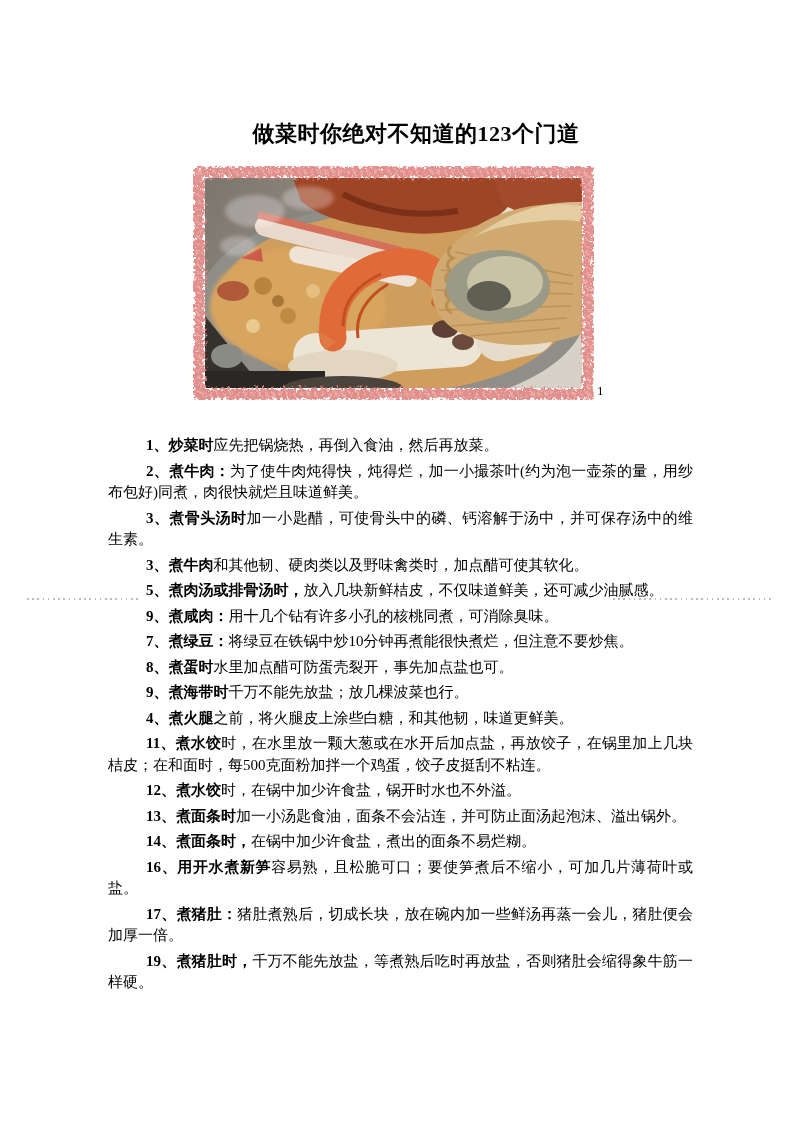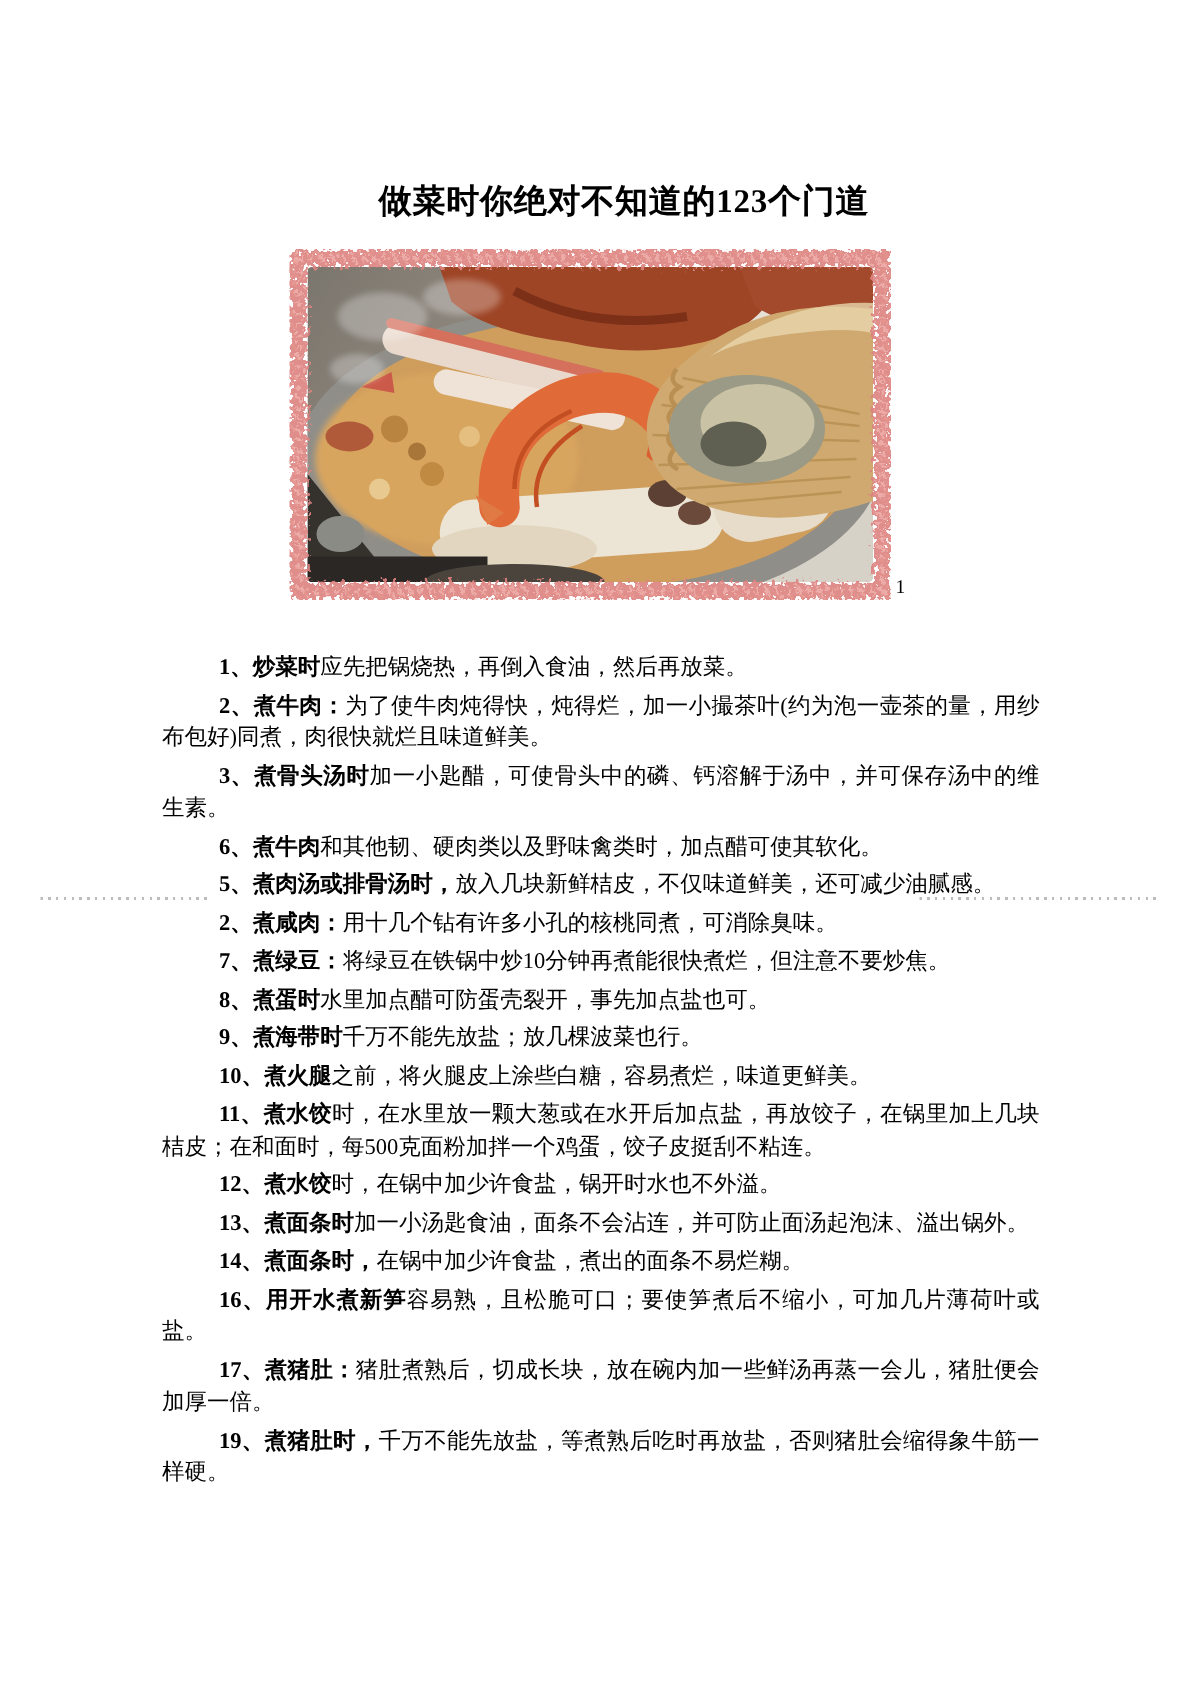--- a/index.html
+++ b/index.html
@@ -126,27 +126,27 @@
 
   <span class="pagenum">1</span>
 
   <div class="dots dots-left"></div>
   <div class="dots dots-right"></div>
 
   <div class="tips" id="tips">
       <p><span class="lead">1、炒菜时</span><span>应先把锅烧热，再倒入食油，然后再放菜。</span></p>
       <p><span class="lead">2、煮牛肉：</span><span>为了使牛肉炖得快，炖得烂，加一小撮茶叶(约为泡一壶茶的量，用纱布包好)同煮，肉很快就烂且味道鲜美。</span></p>
       <p><span class="lead">3、煮骨头汤时</span><span>加一小匙醋，可使骨头中的磷、钙溶解于汤中，并可保存汤中的维生素。</span></p>
-      <p><span class="lead">6、煮牛肉</span><span>和其他韧、硬肉类以及野味禽类时，加点醋可使其软化。</span></p>
+      <p><span class="lead">3、煮牛肉</span><span>和其他韧、硬肉类以及野味禽类时，加点醋可使其软化。</span></p>
       <p><span class="lead">5、煮肉汤或排骨汤时，</span><span>放入几块新鲜桔皮，不仅味道鲜美，还可减少油腻感。</span></p>
-      <p><span class="lead">2、煮咸肉：</span><span>用十几个钻有许多小孔的核桃同煮，可消除臭味。</span></p>
+      <p><span class="lead">9、煮咸肉：</span><span>用十几个钻有许多小孔的核桃同煮，可消除臭味。</span></p>
       <p><span class="lead">7、煮绿豆：</span><span>将绿豆在铁锅中炒10分钟再煮能很快煮烂，但注意不要炒焦。</span></p>
       <p><span class="lead">8、煮蛋时</span><span>水里加点醋可防蛋壳裂开，事先加点盐也可。</span></p>
       <p><span class="lead">9、煮海带时</span><span>千万不能先放盐；放几棵波菜也行。</span></p>
-      <p><span class="lead">10、煮火腿</span><span>之前，将火腿皮上涂些白糖，容易煮烂，味道更鲜美。</span></p>
+      <p><span class="lead">4、煮火腿</span><span>之前，将火腿皮上涂些白糖，和其他韧，味道更鲜美。</span></p>
       <p><span class="lead">11、煮水饺</span><span>时，在水里放一颗大葱或在水开后加点盐，再放饺子，在锅里加上几块桔皮；在和面时，每500克面粉加拌一个鸡蛋，饺子皮挺刮不粘连。</span></p>
       <p><span class="lead">12、煮水饺</span><span>时，在锅中加少许食盐，锅开时水也不外溢。</span></p>
       <p><span class="lead">13、煮面条时</span><span>加一小汤匙食油，面条不会沾连，并可防止面汤起泡沫、溢出锅外。</span></p>
       <p><span class="lead">14、煮面条时，</span><span>在锅中加少许食盐，煮出的面条不易烂糊。</span></p>
       <p><span class="lead">16、用开水煮新笋</span><span>容易熟，且松脆可口；要使笋煮后不缩小，可加几片薄荷叶或盐。</span></p>
       <p><span class="lead">17、煮猪肚：</span><span>猪肚煮熟后，切成长块，放在碗内加一些鲜汤再蒸一会儿，猪肚便会加厚一倍。</span></p>
       <p><span class="lead">19、煮猪肚时，</span><span>千万不能先放盐，等煮熟后吃时再放盐，否则猪肚会缩得象牛筋一样硬。</span></p>
     </div>
 </div>
 

